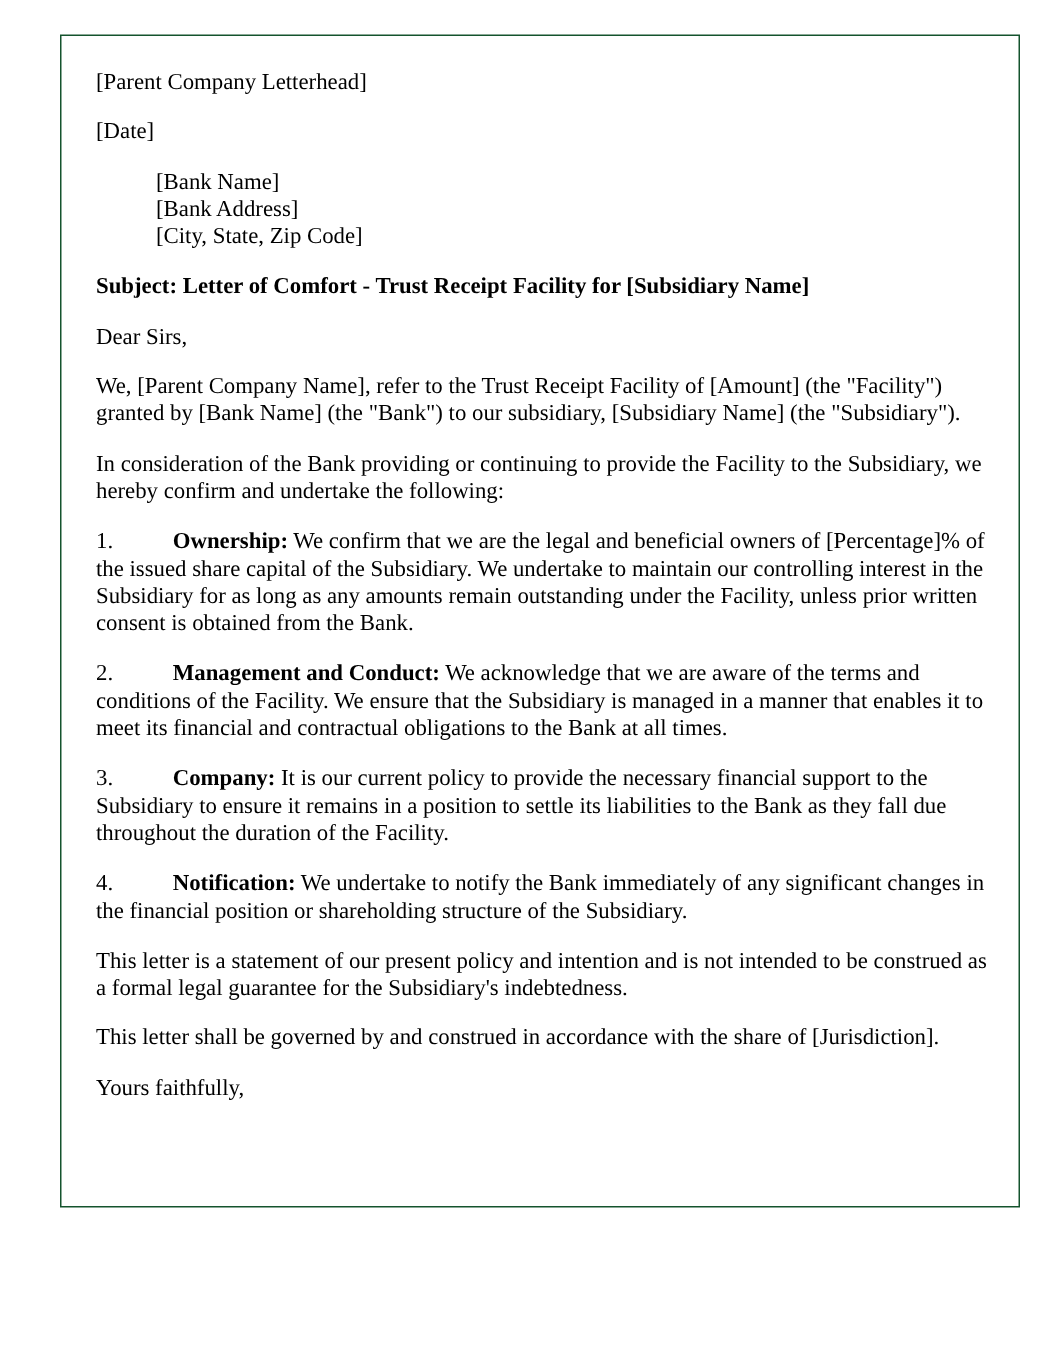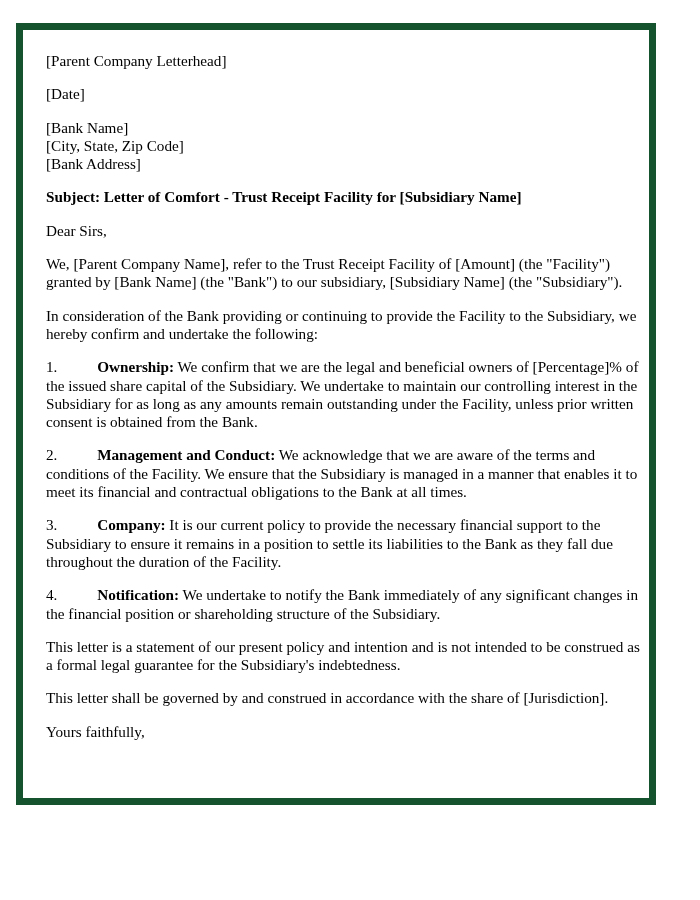--- a/index.html
+++ b/index.html
@@ -9,25 +9,25 @@
   }
   body {
     width: 700px;
     height: 900px;
     overflow: hidden;
     font-family: "Liberation Serif", "DejaVu Serif", serif;
   }
 
   .page-sheet {
     position: absolute;
-    left: 16px;
+    left: 40px;
     top: 23px;
     width: 640px;
     height: 782px;
-    border: 7px solid #14532d;
+    border: 1px solid #14532d;
     background: #ffffff;
     box-sizing: border-box;
     overflow: hidden;
   }
 
   .doc-body {
     position: absolute;
     left: 23px;
     top: 22px;
     width: 594px;
@@ -37,20 +37,21 @@
     text-align: left;
   }
 
   .blk {
     margin: 0 0 15px 0;
   }
   .blk:last-child { margin-bottom: 0; }
 
   .address-block .addr-line {
     display: block;
+    margin-left: 40px;
   }
 
   .subject-line {
     font-weight: bold;
     margin-top: 14px;
   }
 
   .clause .clause-label {
     font-weight: bold;
     margin-left: 36px;
@@ -69,22 +70,22 @@
 
 <div class="page-sheet">
   <div class="doc-body">
 
     <p class="blk">[Parent Company Letterhead]</p>
 
     <p class="blk">[Date]</p>
 
     <p class="blk address-block">
       <span class="addr-line">[Bank Name]</span>
+      <span class="addr-line">[Bank Address]</span>
       <span class="addr-line">[City, State, Zip Code]</span>
-      <span class="addr-line">[Bank Address]</span>
     </p>
 
     <p class="blk subject-line">Subject: Letter of Comfort - Trust Receipt Facility for [Subsidiary Name]</p>
 
     <p class="blk">Dear Sirs,</p>
 
     <p class="blk">We, [Parent Company Name], refer to the Trust Receipt Facility of [Amount] (the "Facility") granted by [Bank Name] (the "Bank") to our subsidiary, [Subsidiary Name] (the "Subsidiary").</p>
 
     <p class="blk">In consideration of the Bank providing or continuing to provide the Facility to the Subsidiary, we hereby confirm and undertake the following:</p>
 

